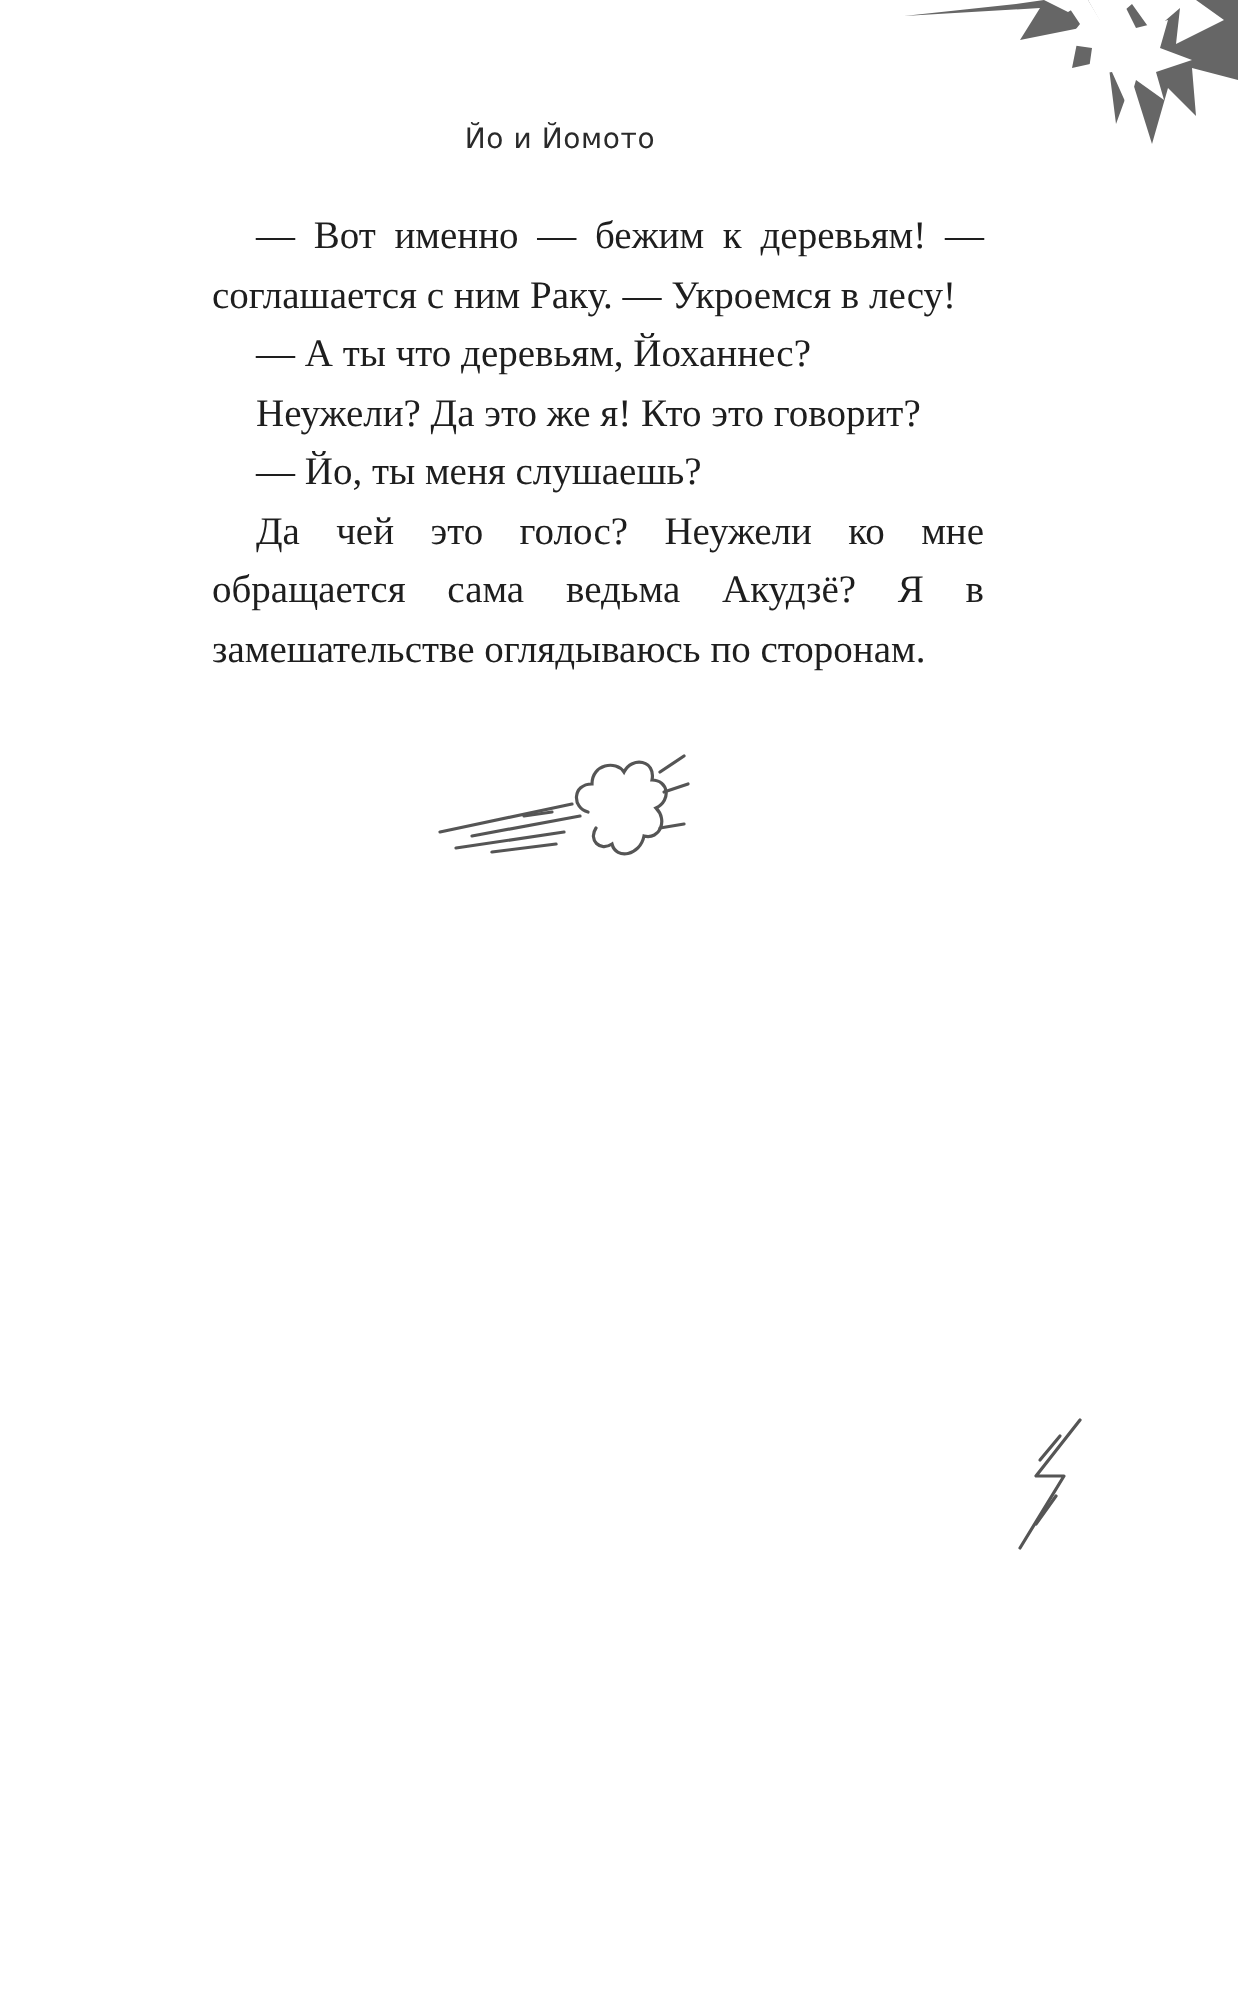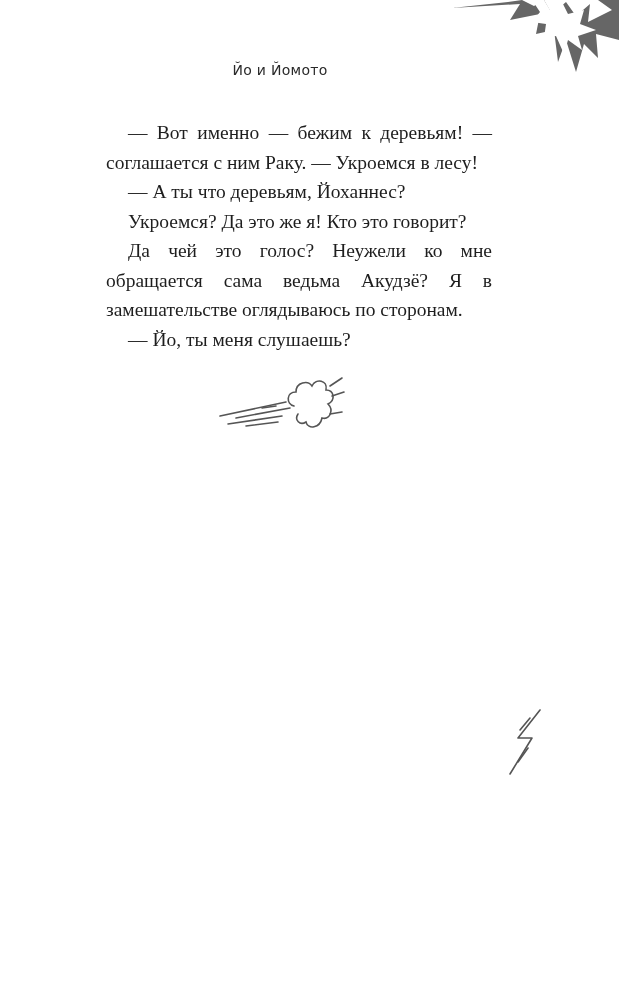--- a/index.html
+++ b/index.html
@@ -5,44 +5,44 @@
     html, body { margin: 0; padding: 0; background: #ffffff; }
     body { width: 619px; height: 1000px; position: relative; overflow: hidden; }
     .page { position: absolute; left: 0; top: 0; width: 619px; height: 1000px; background: #fff; }
     .burst { position: absolute; left: 448px; top: 0; width: 171px; height: 92px; }
     .running-head {
       position: absolute; left: 0; top: 62px; width: 560px; text-align: center;
       font-family: "DejaVu Sans", sans-serif; font-size: 14px; color: #2a2a2a; letter-spacing: 0.3px;
     }
     .text {
       position: absolute; left: 106px; top: 104px; width: 386px;
-      font-family: "Liberation Serif", "DejaVu Serif", serif; font-size: 19.5px; line-height: 29.5px; color: #1e1e1e; margin-top: 14px;
+      font-family: "Liberation Serif", "DejaVu Serif", serif; font-size: 19.5px; line-height: 29.5px; color: #1e1e1e;
     }
     .text p { margin: 0; text-indent: 22px; text-align: justify; text-align-last: left; white-space: normal; }
     .cloud { position: absolute; left: 216px; top: 372px; width: 130px; height: 62px; }
     .bolt { position: absolute; left: 506px; top: 708px; width: 40px; height: 70px; }
   </style>
 </head>
 <body>
 
 <div class="page">
 
   <svg class="burst" viewBox="0 0 171 92">
     <polygon fill="#666666" points="4,8 72,4 62,20 92,14 88,34 106,30 110,62 118,40 128,72 136,44 150,58 148,34 171,40 171,0 150,0 164,10 140,22 142,4 128,16 118,2 104,14 96,0 86,6 74,0 60,2"></polygon>
     <polygon fill="#ffffff" points="84,0 96,0 102,10 114,2 120,14 136,10 132,24 148,30 130,36 134,50 120,40 116,54 108,36 96,38 98,24 84,22 92,12"></polygon>
   </svg>
 
   <div class="running-head">Йо и Йомото</div>
 
   <div class="text">
     <p>— Вот именно — бежим к деревьям! — соглашается с ним Раку. — Укроемся в лесу!</p>
     <p>— А ты что деревьям, Йоханнес?</p>
-    <p>Укроемся? Да это же я! Кто это говорит?</p>
+    <p>Неужели? Да это же я! Кто это говорит?</p>
+    <p>— Йо, ты меня слушаешь?</p>
     <p>Да чей это голос? Неужели ко мне обращается сама ведьма Акудзё? Я в замешательстве оглядываюсь по сторонам.</p>
-    <p>— Йо, ты меня слушаешь?</p>
   </div>
 
   <svg class="cloud" viewBox="0 0 130 62" fill="none" stroke="#555" stroke-width="1.6" stroke-linecap="round">
     <path d="M78,34 C70,32 70,20 80,20 C80,10 92,8 96,14 C100,6 112,8 110,18 C118,18 120,28 112,32 C118,38 114,48 106,46 C104,56 92,58 90,50 C84,54 78,48 82,42"></path>
     <path d="M4,44 L70,30"></path>
     <path d="M20,46 L74,36"></path>
     <path d="M12,52 L66,44"></path>
     <path d="M46,36 L60,34"></path>
     <path d="M30,54 L62,50"></path>
     <path d="M114,14 L126,6"></path>

